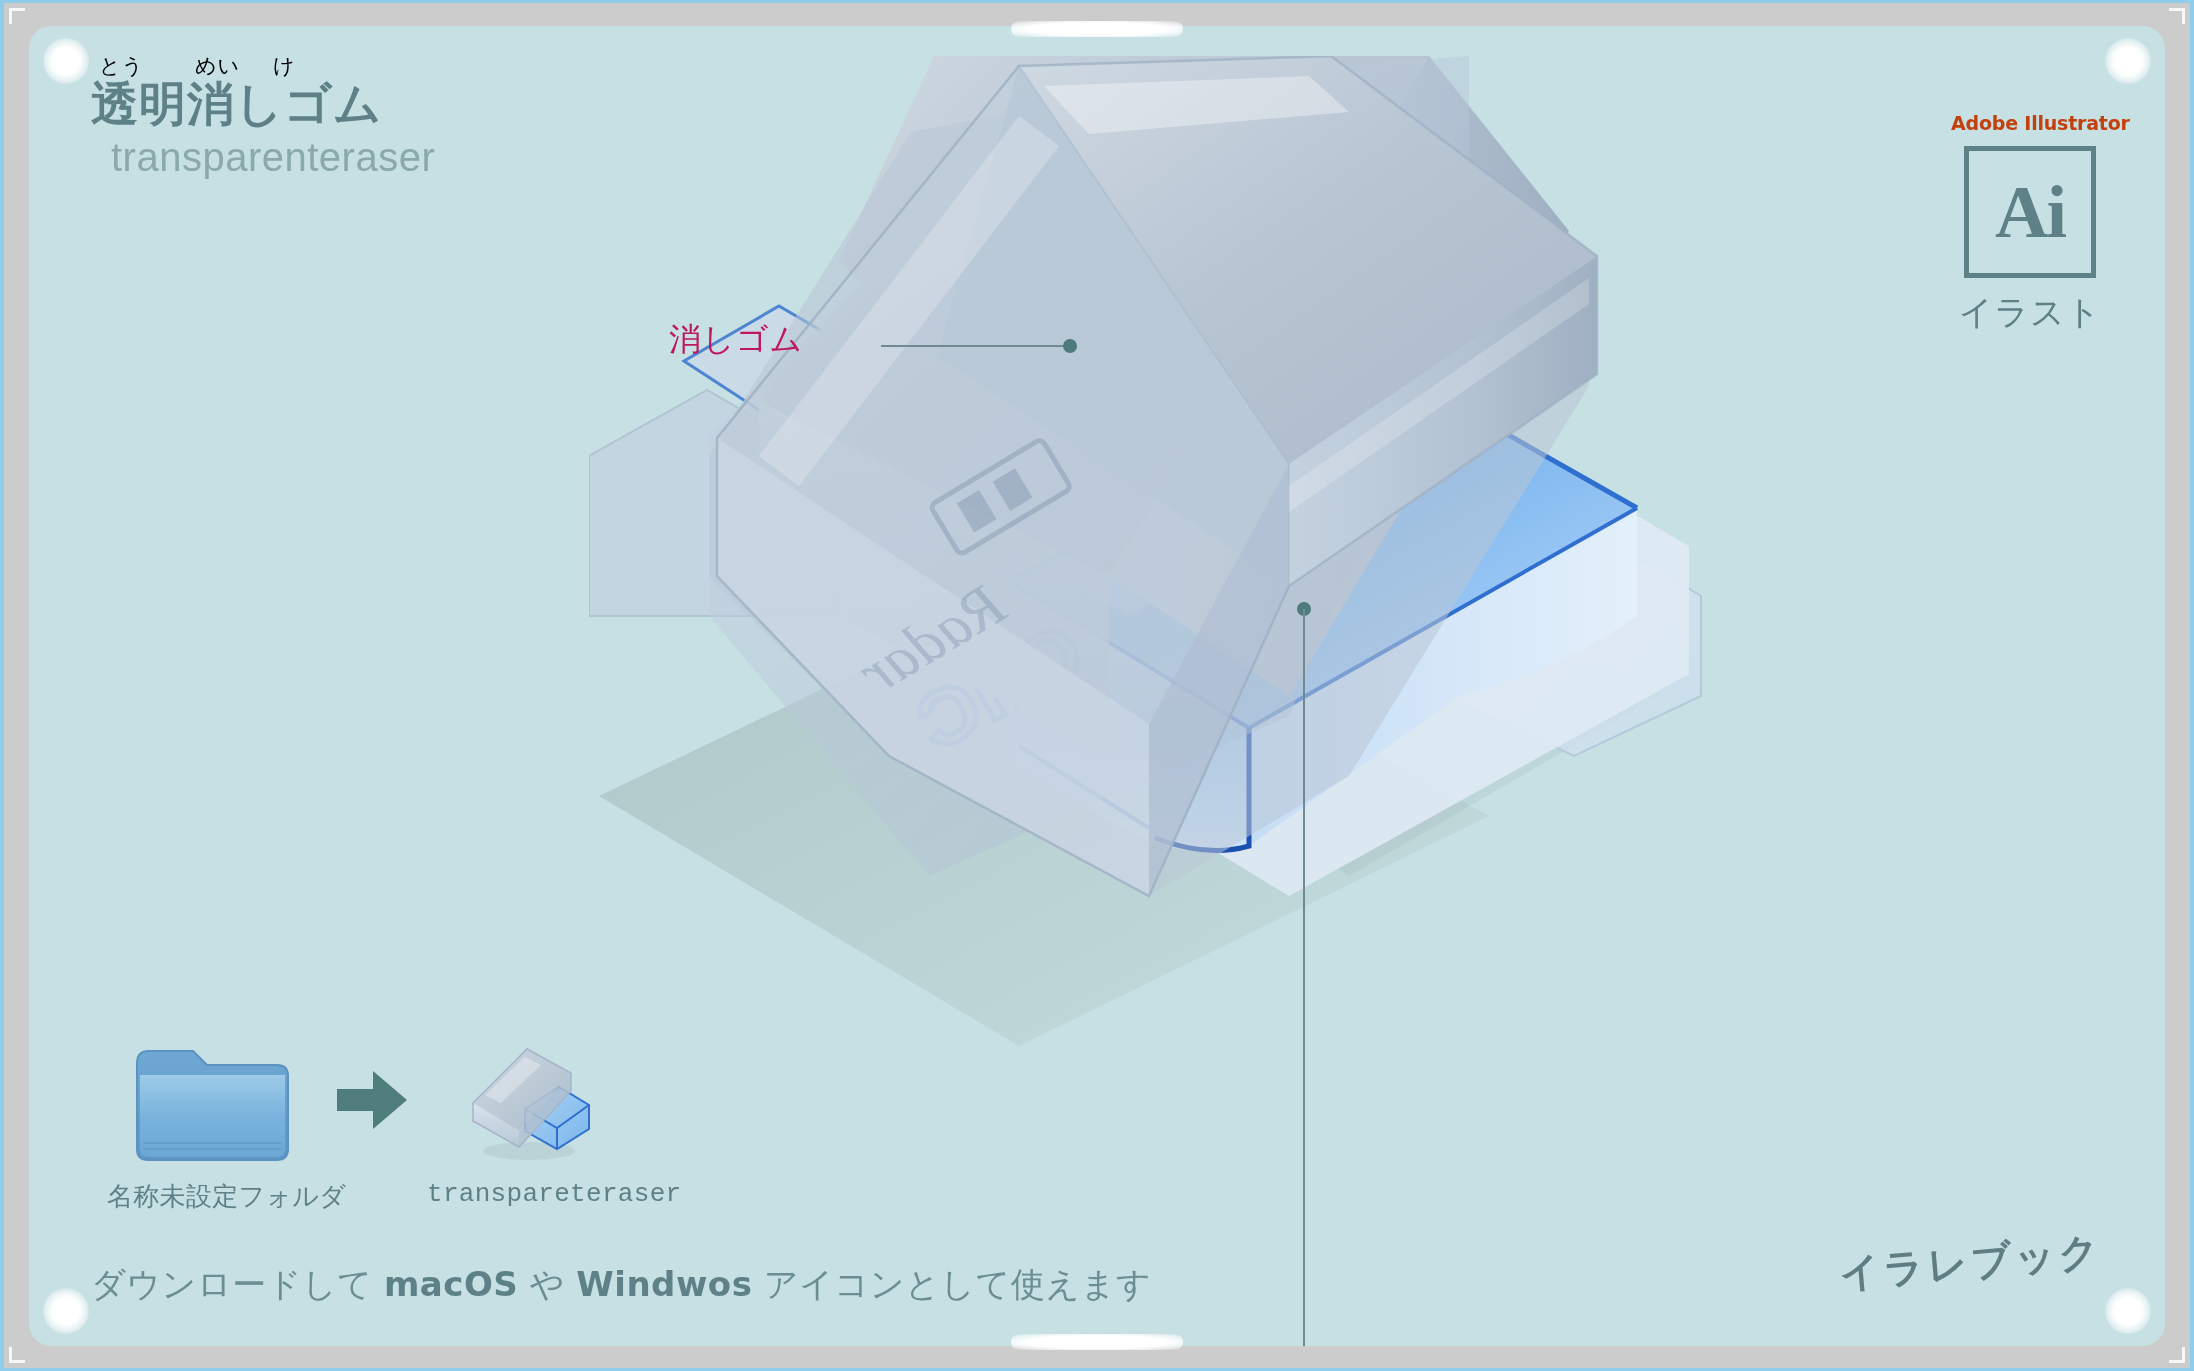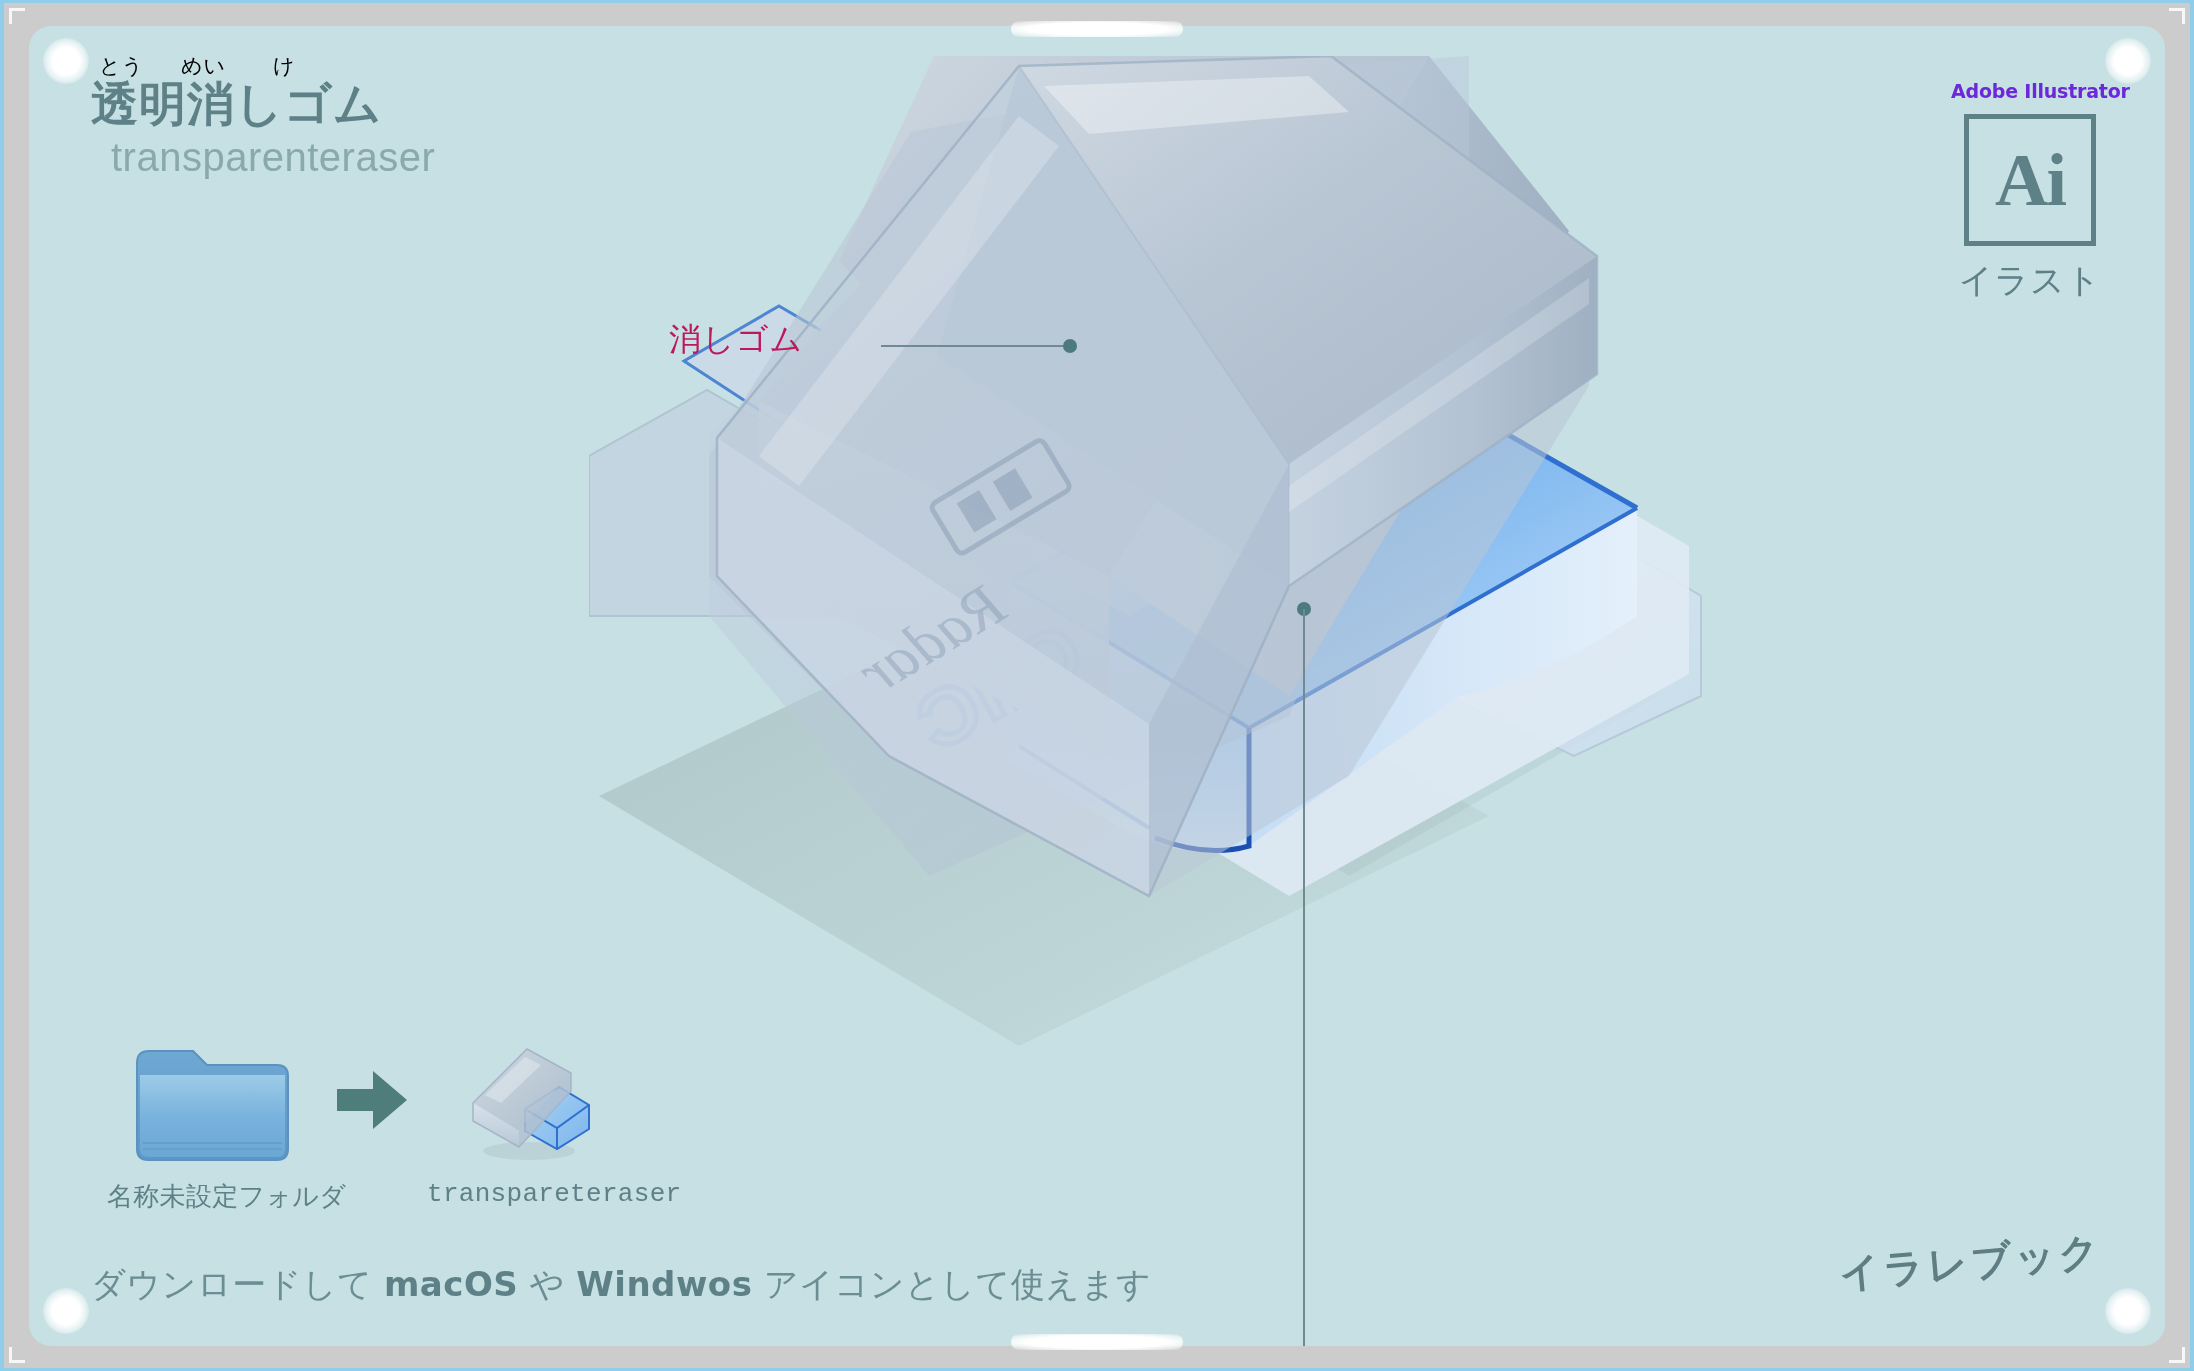--- a/index.html
+++ b/index.html
@@ -100,21 +100,21 @@
   .furi{
     position:absolute;
     top:0;
     font-size:21px;
     color:#000000;
     letter-spacing:1px;
     white-space:nowrap;
     font-family:"DejaVu Sans","Liberation Sans",sans-serif;
   }
   .furi-1{left:8px;}
-  .furi-2{left:90px;}
+  .furi-2{left:104px;}
   .furi-3{left:182px;}
 
   .main-title{
     font-size:47px;
     font-weight:bold;
     color:#5d8187;
     letter-spacing:1px;
     line-height:1.04;
     margin:0;
     white-space:nowrap;
@@ -134,25 +134,26 @@
   .ai-badge{
     position:absolute;
     right:56px; top:54px;
     width:158px;
     text-align:center;
     z-index:20;
   }
   .ai-badge-title{
     font-size:19px;
     font-weight:bold;
-    color:#6d28d9;
+    color:#c2410c;
     letter-spacing:-.2px;
     margin-bottom:8px;
     white-space:nowrap;
     font-family:"DejaVu Sans","Liberation Sans",sans-serif;
+    margin-top:32px;
   }
   .ai-box{
     width:132px;height:132px;
     margin:12px auto;
     border:5px solid #5d8187;
     display:flex;align-items:center;justify-content:center;
   }
   .ai-box span{
     font-size:74px;
     font-weight:bold;

